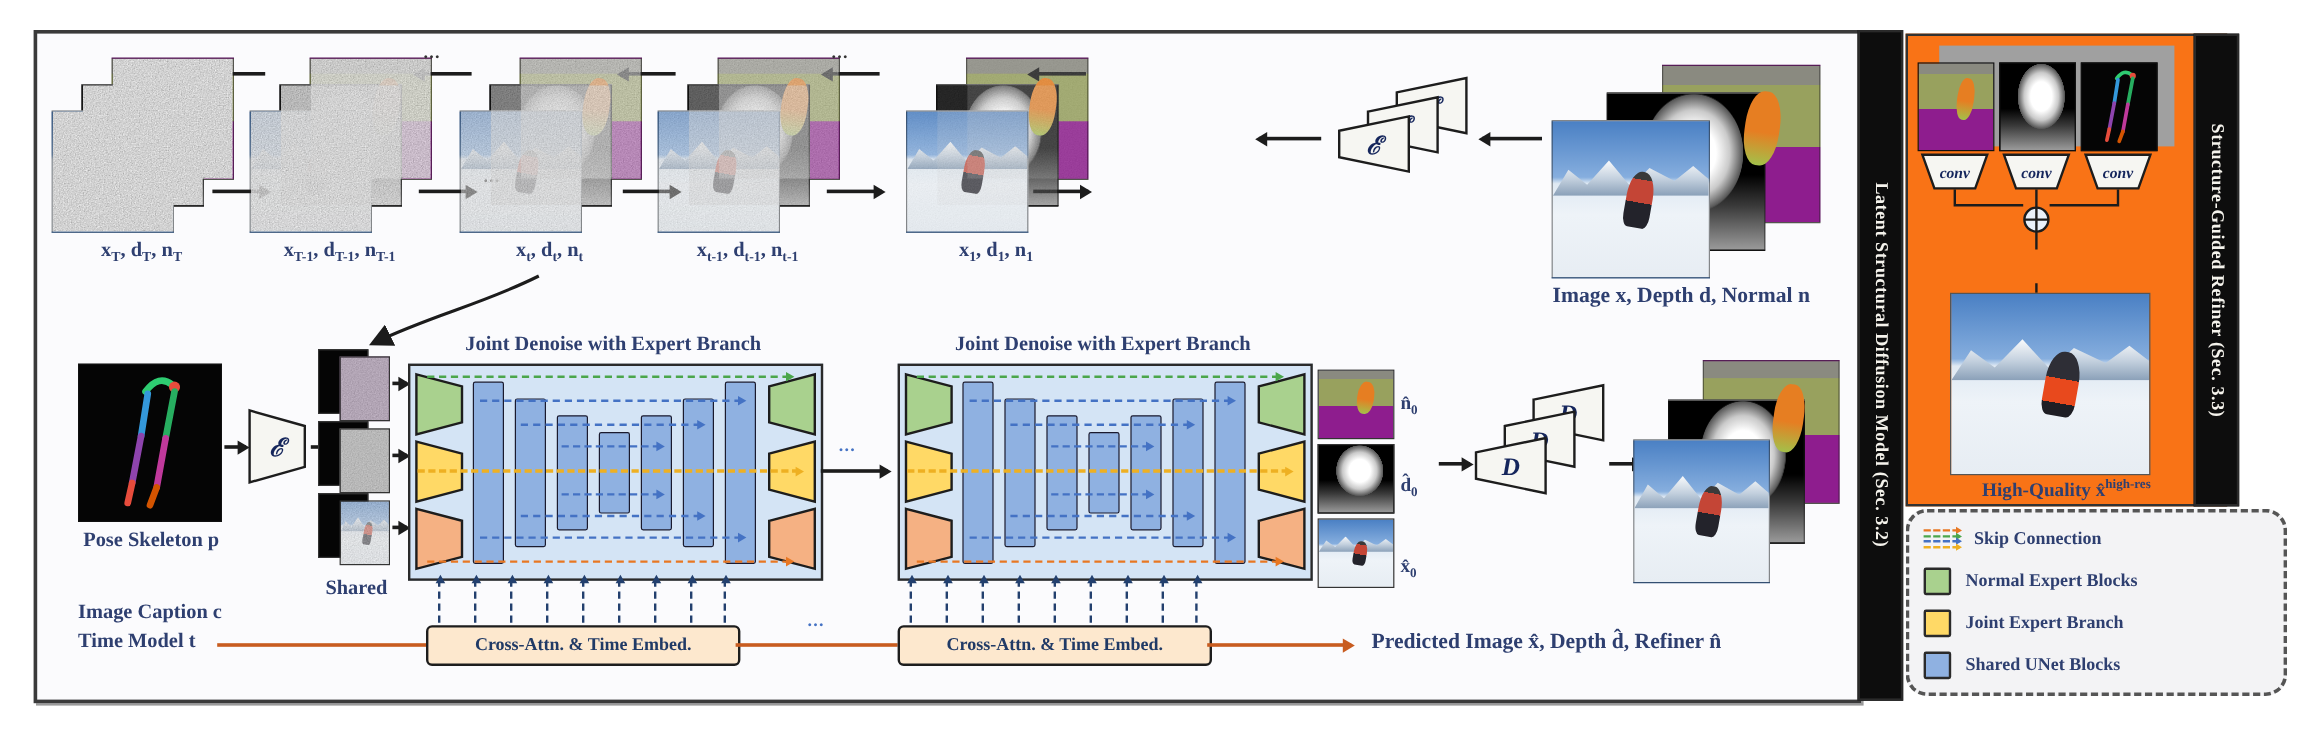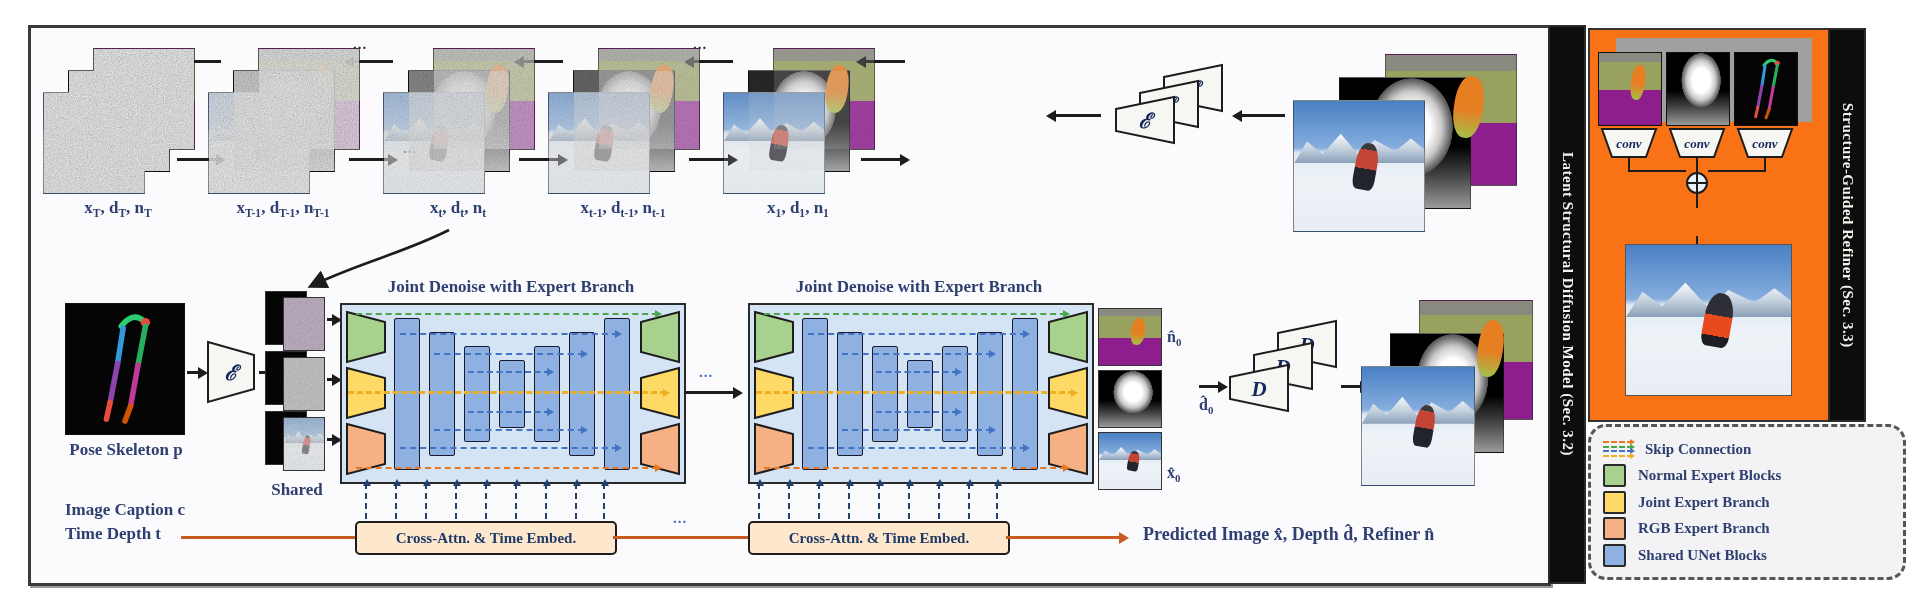--- a/index.html
+++ b/index.html
@@ -178,21 +178,21 @@
             <rect width="100%" height="100%" filter="url(#nz)"></rect>
           </svg>
         </div>
       <div class="tile img-rgb front">
           <svg class="noise" style="opacity:.45">
             <rect width="100%" height="100%" filter="url(#nz)"></rect>
           </svg>
         </div>
       <div class="slabel" style="top:150px">x<sub>t-1</sub>, d<sub>t-1</sub>, n<sub>t-1</sub></div>
     </div>
-    <div class="stack s100" style="left:692px;top:20px;width:150px;height:165px">
+    <div class="stack s100" style="left:724px;top:20px;width:150px;height:165px">
       <div class="tile img-normal back">
           <svg class="noise" style="opacity:.18">
             <rect width="100%" height="100%" filter="url(#nz)"></rect>
           </svg>
         </div>
       <div class="tile img-depth mid">
           <svg class="noise" style="opacity:.18">
             <rect width="100%" height="100%" filter="url(#nz)"></rect>
           </svg>
         </div>
@@ -233,20 +233,21 @@
           <text x="30" y="32" text-anchor="middle" font-size="21">ℰ</text>
         </svg>
     </div>
     <div class="harrow l" style="left:1204px;top:86px;width:50px"></div>
 
     <div class="stack s130" style="left:1262px;top:26px;width:222px;height:176px">
       <div class="tile img-normal back"></div>
       <div class="tile img-depth mid"></div>
       <div class="tile img-rgb front"></div>
     </div>
+    <div class="slabel abs" style="left:1230px;top:208px;width:280px;text-align:center;font-weight:700;font-size:18px">Image x, Depth d, Normal n</div>
 
     <div class="tile img-pose" style="left:34px;top:275px;width:118px;height:130px">
       <svg class="pose-g" viewBox="0 0 60 70">
         <path d="M28,12 Q34,4 40,9" stroke="#2ecc71"></path>
           <circle cx="41" cy="10" r="2.5" fill="#e74c3c"></circle>
         <path d="M29,13 L26,32" stroke="#3498db"></path>
           <path d="M41,12 L37,33" stroke="#27ae60"></path>
         <path d="M26,32 L22,53" stroke="#8e44ad"></path>
           <path d="M37,33 L33,55" stroke="#c0399b"></path>
         <path d="M22,53 L20,62" stroke="#e74c3c"></path>
@@ -386,21 +387,21 @@
         <div class="skip" style="--c:#4472c4;left:92px;top:124px;width:150px"></div>
         <div class="skip" style="--c:#4472c4;left:58px;top:142px;width:218px"></div>
         <div class="skip" style="--c:#e87722;left:14px;top:162px;width:302px"></div>
       </div>
     </div>
 
     <div class="small-tile img-normal" style="left:1067px;top:280px"></div>
     <div class="small-tile img-depth" style="left:1067px;top:342px"></div>
     <div class="small-tile img-rgb" style="left:1067px;top:404px"></div>
     <div class="olabel" style="left:1136px;top:300px">n̂<sub>0</sub></div>
-    <div class="olabel" style="left:1168px;top:368px">d̂<sub>0</sub></div>
+    <div class="olabel" style="left:1136px;top:368px">d̂<sub>0</sub></div>
     <div class="olabel" style="left:1136px;top:436px">x̂<sub>0</sub></div>
 
     <div class="harrow r" style="left:1168px;top:357px;width:26px"></div>
     <div class="abs" style="left:1198px;top:292px;width:108px;height:96px">
       <svg class="trap" style="left:48px;top:0" width="60" height="48">
           <polygon points="1,13 59,1 59,47 1,35"></polygon>
           <text x="30" y="32" text-anchor="middle" font-size="21">D</text>
         </svg>
       <svg class="trap" style="left:24px;top:22px" width="60" height="48">
           <polygon points="1,13 59,1 59,47 1,35"></polygon>
@@ -413,21 +414,21 @@
     </div>
     <div class="harrow r" style="left:1310px;top:357px;width:26px"></div>
 
     <div class="stack s112" style="left:1330px;top:272px;width:172px;height:186px">
       <div class="tile img-normal back"></div>
       <div class="tile img-depth mid"></div>
       <div class="tile img-rgb front"></div>
     </div>
 
     <div class="caption" style="left:34px;top:472px">Image Caption c</div>
-    <div class="caption" style="left:34px;top:496px">Time Depth t</div>
+    <div class="caption" style="left:34px;top:496px">Time Model t</div>
     <div class="condline" style="left:150px;top:508px;width:174px"></div>
     <div class="cabox" style="left:324px;top:493px">
         <span>Cross-Attn. &amp; Time Embed.</span>
       </div>
     <div class="condline" style="left:582px;top:508px;width:135px"></div>
     <div class="dots blue" style="left:642px;top:482px">...</div>
     <div class="cabox" style="left:717px;top:493px">
         <span>Cross-Attn. &amp; Time Embed.</span>
       </div>
     <div class="condline arrow" style="left:975px;top:508px;width:120px"></div>
@@ -485,20 +486,21 @@
     <svg class="trap" style="left:147px;top:98px" width="56" height="30">
         <polygon points="1,1 55,1 45,29 11,29"></polygon>
         <text x="28" y="20" text-anchor="middle" font-size="13" font-style="normal">conv</text>
       </svg>
     <svg class="abs" style="left:0;top:0" width="236" height="390">
       <path d="M39,128 V141 H96 M175,128 V141 H118 M107,128 V143 M107,163 V178 M107,206 V214" fill="none" stroke="#1c1c1c" stroke-width="2"></path>
       <circle cx="107" cy="153" r="10" fill="#e9f1fa" stroke="#1c1c1c" stroke-width="2"></circle>
       <path d="M97,153 H117 M107,143 V163" stroke="#1c1c1c" stroke-width="2"></path>
     </svg>
     <div class="hq-img tile img-rgb img-hq"></div>
+    <div class="hq-label">High-Quality x̂<sup>high-res</sup></div>
   </div>
 
   <div class="vbar" style="left:1828px;top:28px;width:34px;height:390px">
     <span>Structure-Guided Refiner (Sec. 3.3)</span>
   </div>
 
   <div class="legend">
     <div class="lrow">
       <div class="skip-icon">
         <i style="--c:#e87722"></i>
@@ -510,22 +512,18 @@
     </div>
     <div class="lrow">
       <div class="chip" style="background: rgb(169, 209, 142);"></div>
       <div class="ltext">Normal Expert Blocks</div>
     </div>
     <div class="lrow">
       <div class="chip" style="background: rgb(255, 217, 102);"></div>
       <div class="ltext">Joint Expert Branch</div>
     </div>
     <div class="lrow">
-      <div class="chip" style="background: rgb(245, 177, 131);"></div>
-      <div class="ltext">RGB Expert Branch</div>
-    </div>
-    <div class="lrow">
       <div class="chip" style="background: rgb(143, 177, 225);"></div>
       <div class="ltext">Shared UNet Blocks</div>
     </div>
   </div>
 
 </div>
 
 </body></html>

